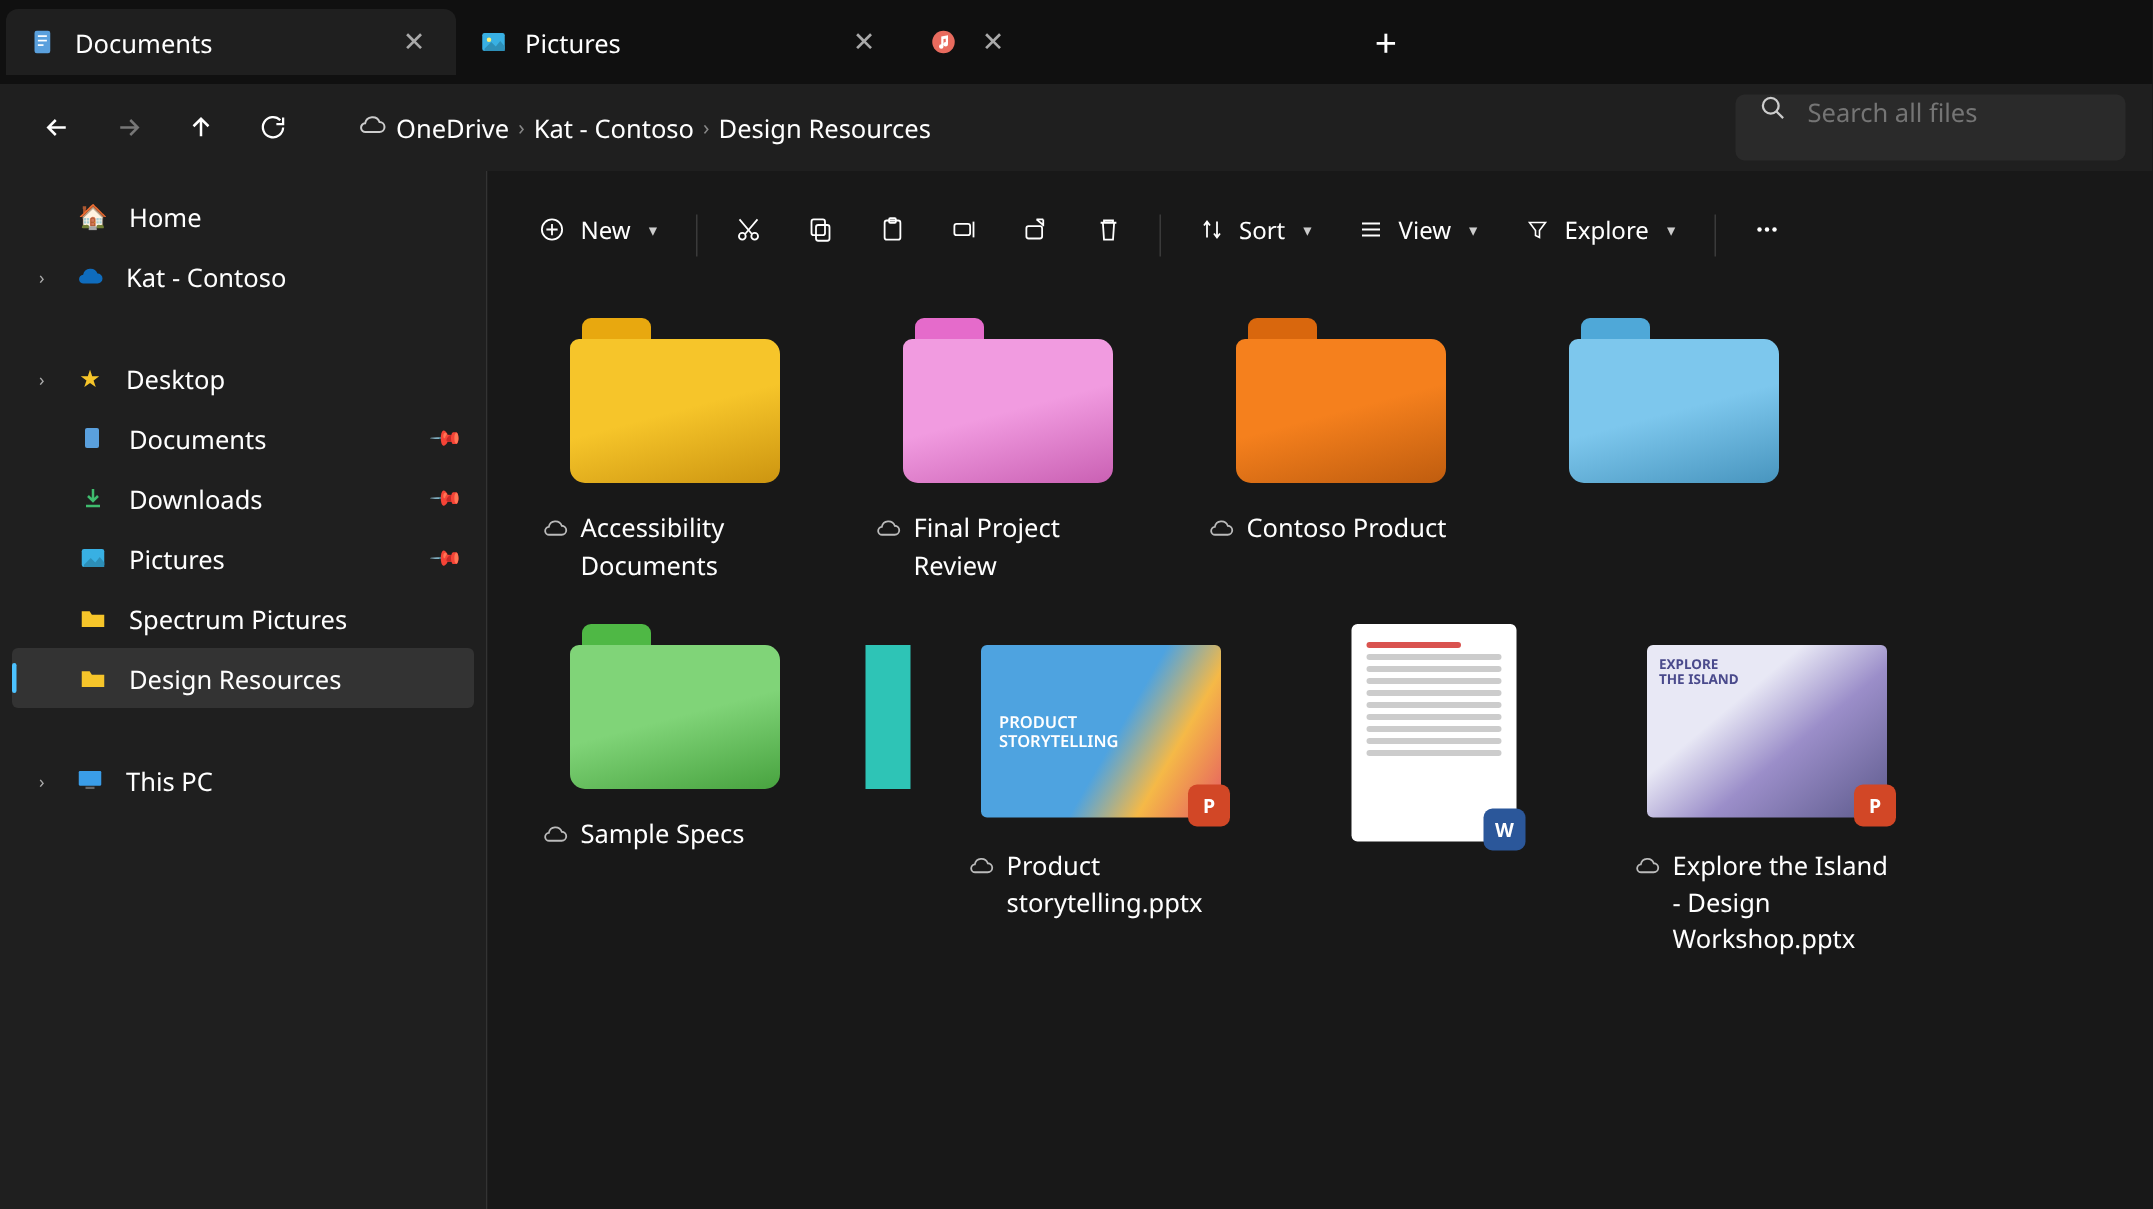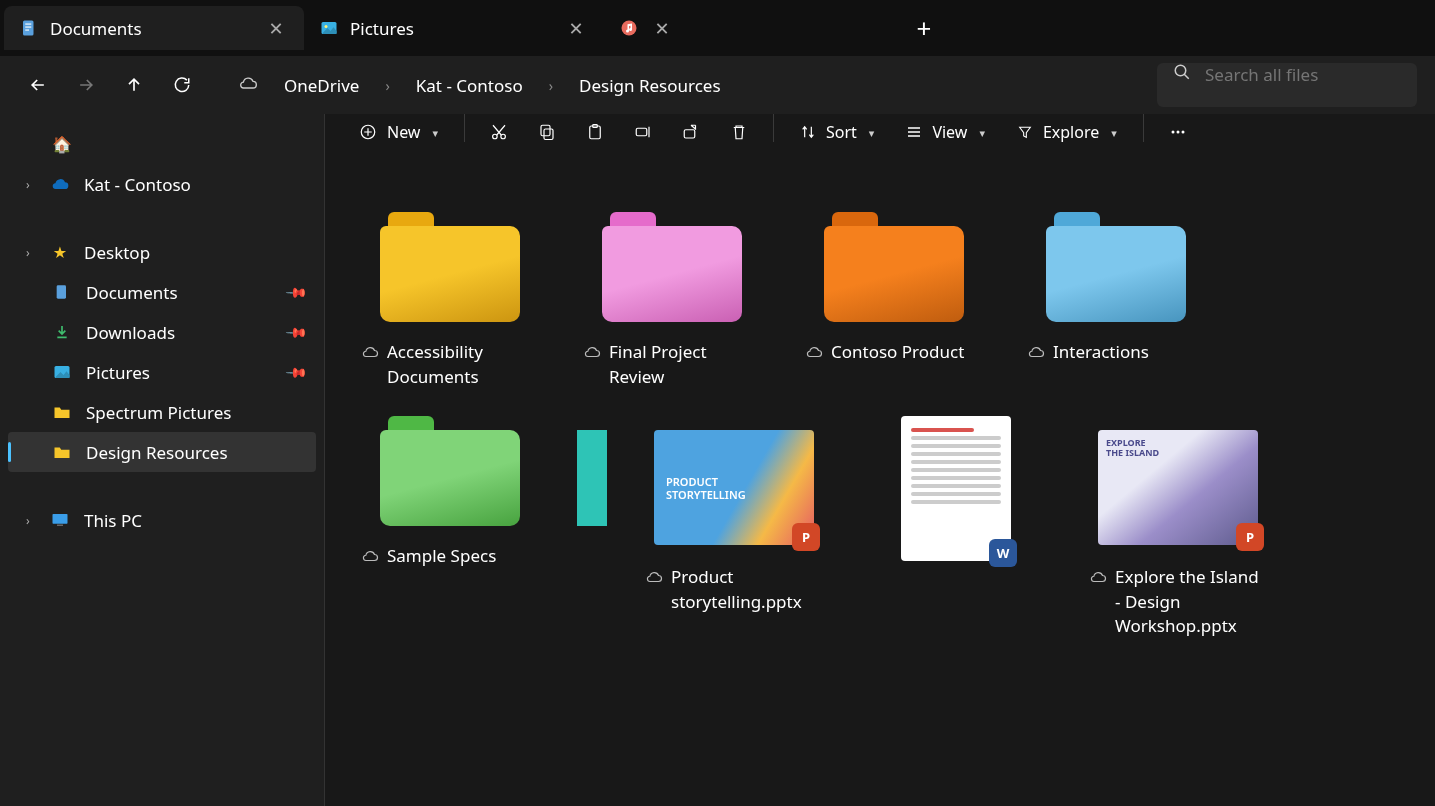--- a/index.html
+++ b/index.html
@@ -11,21 +11,21 @@
   .tab.active { background: #1f1f1f; }
   .tab-icon { width: 18px; height: 18px; display: flex; align-items: center; justify-content: center; }
   .tab-label { color: #fff; font-size: 17px; flex: 1; }
   .tab-close { color: #aaa; font-size: 18px; width: 24px; text-align: center; cursor: pointer; }
   .tab-add { color: #fff; font-size: 26px; width: 40px; text-align: center; cursor: pointer; }
 
   
   .navrow { height: 58px; background: #1f1f1f; display: flex; align-items: center; padding: 0 18px; gap: 8px; }
   .nav-btn { width: 40px; height: 40px; display: flex; align-items: center; justify-content: center; color: #fff; border-radius: 4px; cursor: pointer; }
   .nav-btn.disabled { color: #666; }
-  .breadcrumb { flex: 1; background: #2a2a2a00; display: flex; align-items: center; margin: 0 12px; height: 44px; border-radius: 6px; padding: 0 16px; gap: 26px; }
+  .breadcrumb { flex: 1; background: #2a2a2a00; display: flex; align-items: center; margin: 0 12px; height: 44px; border-radius: 6px; padding: 0 16px; gap: 6px; }
   .crumb { color: #fff; font-size: 17px; cursor: pointer; }
   .crumb-sep { color: #888; font-size: 14px; }
   .search { width: 260px; height: 44px; background: #2a2a2a; border-radius: 6px; display: flex; align-items: flex-start; padding: 0 16px; gap: 14px; color: #aaa; }
   .search input { background: transparent; border: none; outline: none; color: #fff; font-size: 17px; flex: 1; }
 
   
   .body { display: flex; height: calc(806px - 56px - 58px); }
 
   
   .sidebar { width: 325px; background: #1f1f1f; border-right: 1px solid #333; padding: 10px 8px; overflow-y: auto; }
@@ -34,21 +34,21 @@
   .sb-item.selected { background: #333; }
   .sb-item.selected::before { content: ""; position: absolute; left: 0; top: 10px; bottom: 10px; width: 3px; background: #4cc2ff; border-radius: 2px; }
   .sb-expand { width: 14px; color: #aaa; font-size: 12px; margin-right: -4px; }
   .sb-icon { width: 20px; display: flex; align-items: center; justify-content: center; font-size: 16px; }
   .sb-label { color: #fff; font-size: 17px; flex: 1; }
   .sb-pin { color: #888; font-size: 14px; transform: rotate(45deg); }
   .sb-gap { height: 28px; }
 
   
   .content { flex: 1; background: #181818; display: flex; flex-direction: column; }
-  .toolbar { height: 58px; display: flex; align-items: flex-start; padding: 0 22px; gap: 8px; border-bottom: 1px solid #18181800; }
+  .toolbar { height: 58px; display: flex; align-items: flex-end; padding: 0 22px; gap: 8px; border-bottom: 1px solid #18181800; }
   .tb-btn { display: flex; align-items: center; gap: 10px; height: 36px; padding: 0 12px; color: #fff; cursor: pointer; border-radius: 4px; font-size: 16px; }
   .tb-icon-only { width: 40px; justify-content: center; padding: 0; }
   .tb-sep { width: 1px; height: 28px; background: #3a3a3a; margin: 0 6px; }
   .chev { font-size: 11px; color: #ccc; margin-left: 2px; }
 
   
   .grid { padding: 30px 30px; display: flex; flex-wrap: wrap; gap: 10px 32px; align-content: flex-start; overflow: hidden; }
   .item { width: 190px; display: flex; flex-direction: column; align-items: center; cursor: pointer; }
   .folder-ic { width: 140px; height: 110px; position: relative; margin: 10px 0 18px; }
   .folder-tab { position: absolute; top: 0; left: 8px; width: 46px; height: 20px; border-radius: 6px 6px 0 0; }
@@ -141,20 +141,21 @@
     </span>
     <input placeholder="Search all files" style="">
   </div>
 </div>
 
 <div class="body">
 
   <div class="sidebar">
     <div class="sb-item indent">
       <span class="sb-icon">🏠</span>
+      <span class="sb-label">Home</span>
     </div>
     <div class="sb-item">
       <span class="sb-expand">›</span>
       <span class="sb-icon">
         <svg width="20" height="14" viewBox="0 0 24 16">
             <path d="M18 14 A4 4 0 0 0 18 6 A6 6 0 0 0 6.5 7 A3.5 3.5 0 0 0 7 14 Z" fill="#0f6cbd"></path>
           </svg>
       </span>
       <span class="sb-label">Kat - Contoso</span>
     </div>
@@ -340,26 +341,20 @@
                 <path d="M18 18 A4 4 0 0 0 18 10 A6 6 0 0 0 6.5 11 A3.5 3.5 0 0 0 7 18 Z"></path>
               </svg></span>
             <span>Contoso Product</span>
           </div>
         </div>
         <div class="item">
           <div class="folder-ic">
             <div class="folder-tab" style="background:#4fa8d8"></div>
             <div class="folder-body" style="background:linear-gradient(165deg,#7dc7ed 50%, #4fa8d8dd 100%)"></div>
           </div>
-          <div class="item-label">
-            <span class="cloud"><svg width="18" height="18" viewBox="0 0 24 24" fill="none" stroke="#bbb" stroke-width="1.6">
-                <path d="M18 18 A4 4 0 0 0 18 10 A6 6 0 0 0 6.5 11 A3.5 3.5 0 0 0 7 18 Z"></path>
-              </svg></span>
-            <span>Interactions</span>
-          </div>
         </div>
         <div class="item">
           <div class="folder-ic">
             <div class="folder-tab" style="background:#4fb845"></div>
             <div class="folder-body" style="background:linear-gradient(165deg,#80d478 50%, #4fb845dd 100%)"></div>
           </div>
           <div class="item-label">
             <span class="cloud"><svg width="18" height="18" viewBox="0 0 24 24" fill="none" stroke="#bbb" stroke-width="1.6">
                 <path d="M18 18 A4 4 0 0 0 18 10 A6 6 0 0 0 6.5 11 A3.5 3.5 0 0 0 7 18 Z"></path>
               </svg></span>

